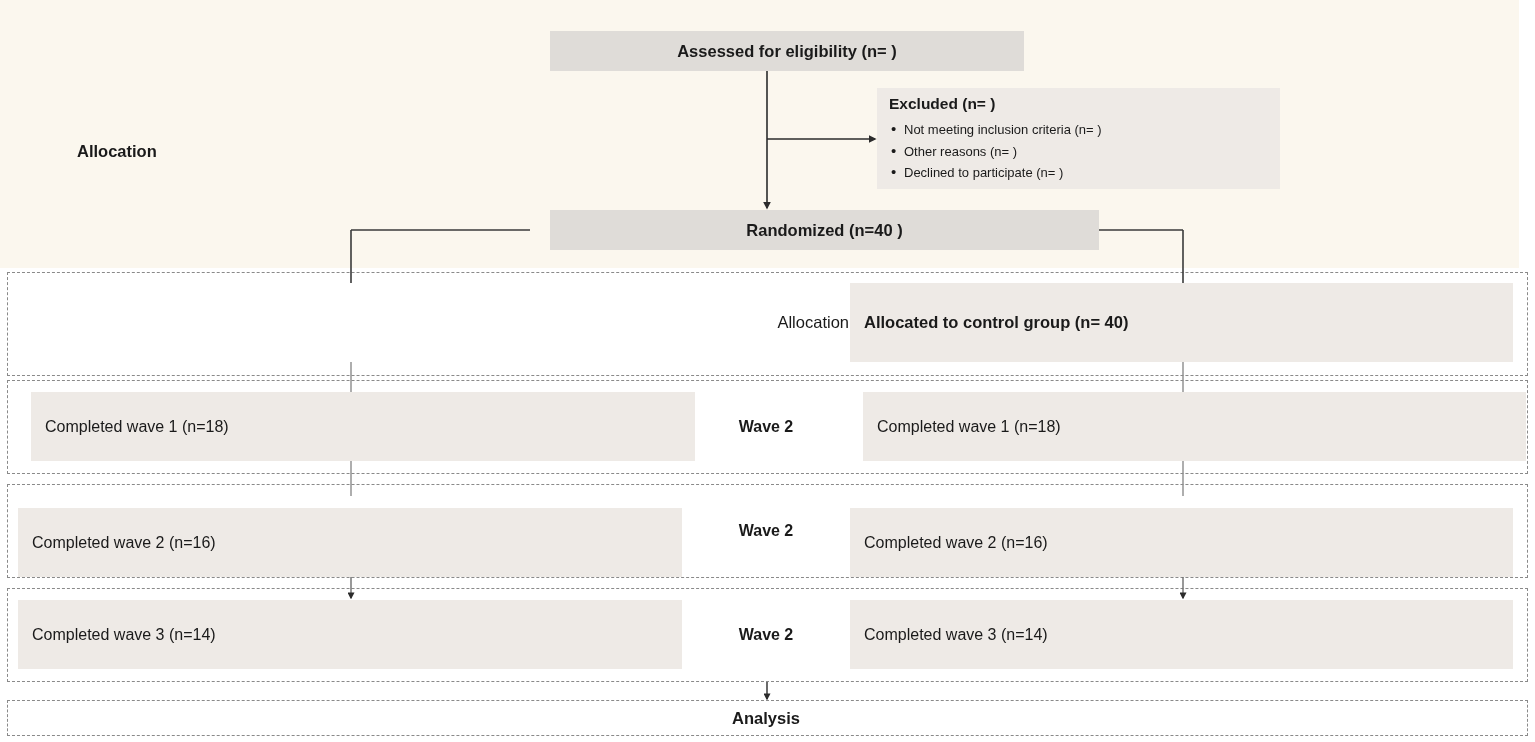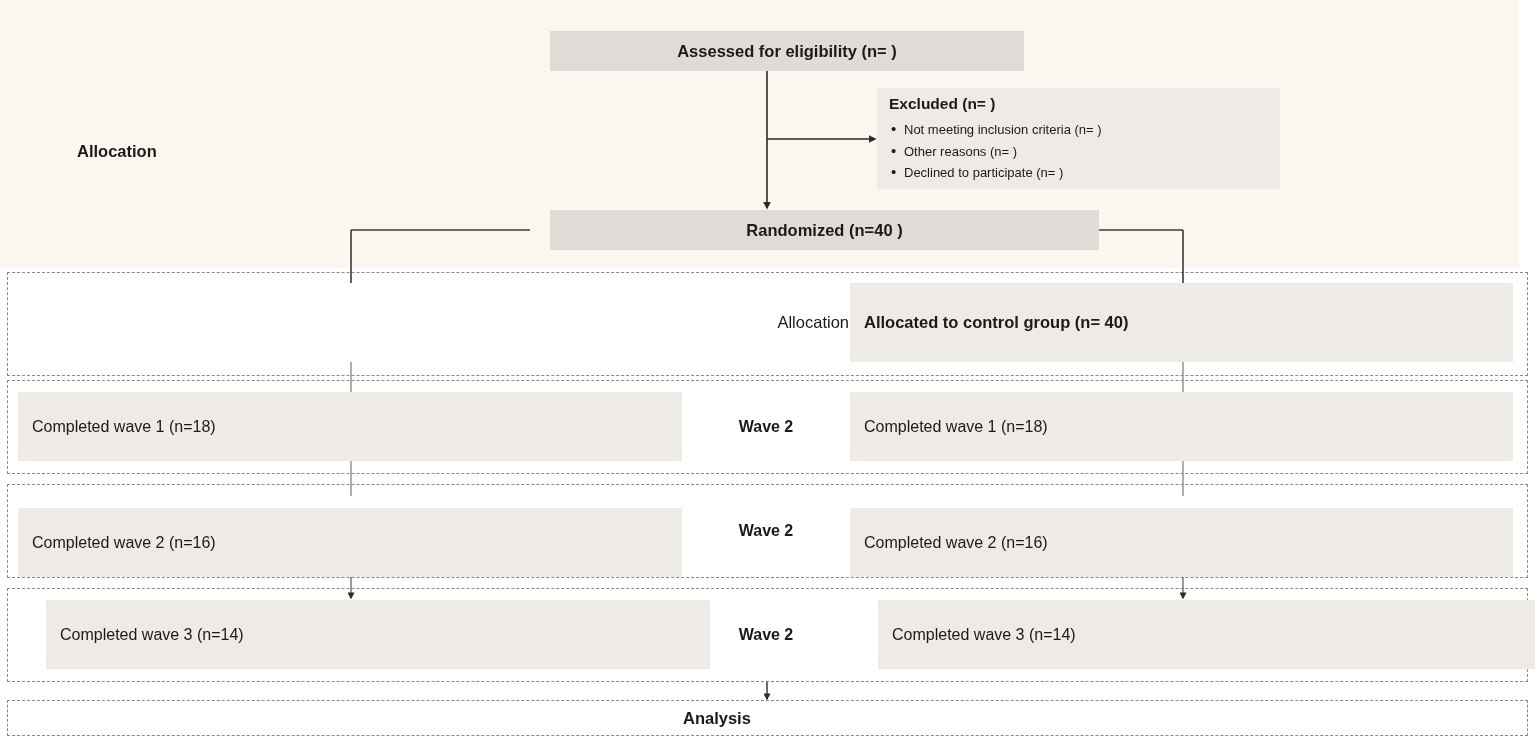--- a/index.html
+++ b/index.html
@@ -146,31 +146,31 @@
     font-size: 16px;
   }
   .wave-center {
     position: absolute;
     left: 683px; width: 166px;
     text-align: center;
     font-size: 16px;
     font-weight: bold;
     color: #1a1a1a;
   }
-  #wave1-left, #wave1-right { top: 392px; }
+  #wave1-left, #wave1-right { top: 392px; margin-left: 13px; }
   #wave2-left, #wave2-right { top: 508px; align-items: center; }
-  #wave3-left, #wave3-right { top: 600px; margin-left: 28px; }
+  #wave3-left, #wave3-right { top: 600px; }
   #wave1-center { top: 418px; }
   #wave2-center { top: 522px; }
   #wave3-center { top: 626px; }
 
   #analysis-label {
     position: absolute;
     left: 683px; top: 709px; width: 166px;
-    text-align: left;
+    text-align: center;
     font-size: 16.5px;
     font-weight: bold;
     color: #1a1a1a;
   }
 
   
   #connectors {
     position: absolute;
     left: 0; top: 0;
     width: 1535px;

